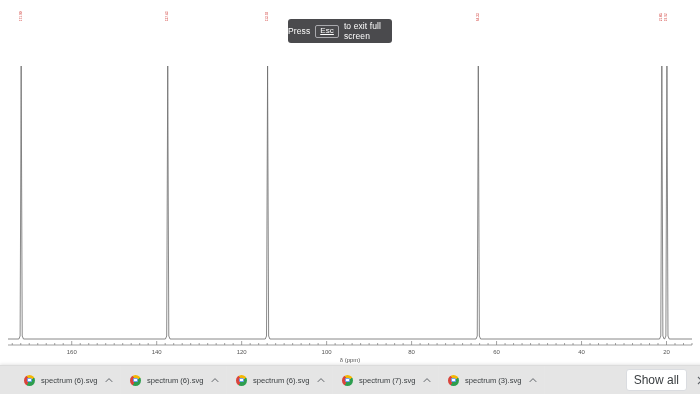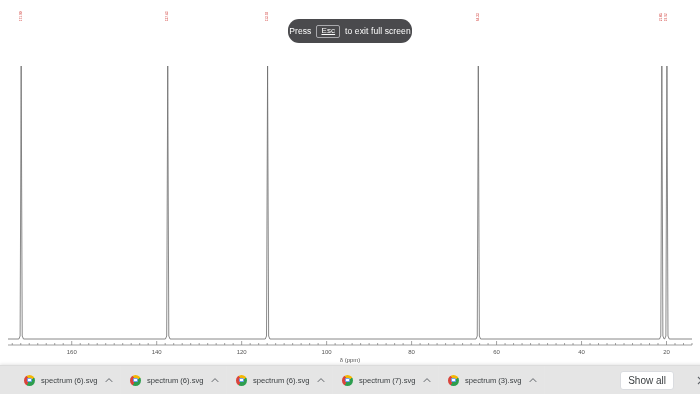--- a/index.html
+++ b/index.html
@@ -16,24 +16,24 @@
     width: 700px;
     height: 394px;
     background: #ffffff;
   }
 
   
   .fs-banner {
     position: absolute;
     left: 288px;
     top: 19px;
-    width: 124px;
+    width: 104px;
     height: 24px;
     background: #4a4a4d;
-    border-radius: 11px;
+    border-radius: 3px;
     display: flex;
     align-items: center;
     justify-content: center;
     gap: 5px;
     color: #ffffff;
     font-size: 8.5px;
     letter-spacing: 0.1px;
     z-index: 40;
   }
   .fs-key {
@@ -142,26 +142,26 @@
     justify-content: center;
     color: #5f6368;
     cursor: pointer;
   }
   .dl-caret svg { display: block; }
 
   .dl-spacer { flex: 1 1 auto; }
 
   .show-all {
     flex: 0 0 auto;
-    font-size: 10px;
+    font-size: 12px;
     color: #3c4043;
     border: 1px solid #dadce0;
     border-radius: 3px;
     padding: 3px 7px;
-    margin-right: 20px;
+    margin-right: 7px;
     background: #fff;
     cursor: pointer;
     white-space: nowrap;
   }
   .dl-close {
     flex: 0 0 auto;
     width: 14px; height: 14px;
     margin-right: 7px;
     display: flex;
     align-items: center;

